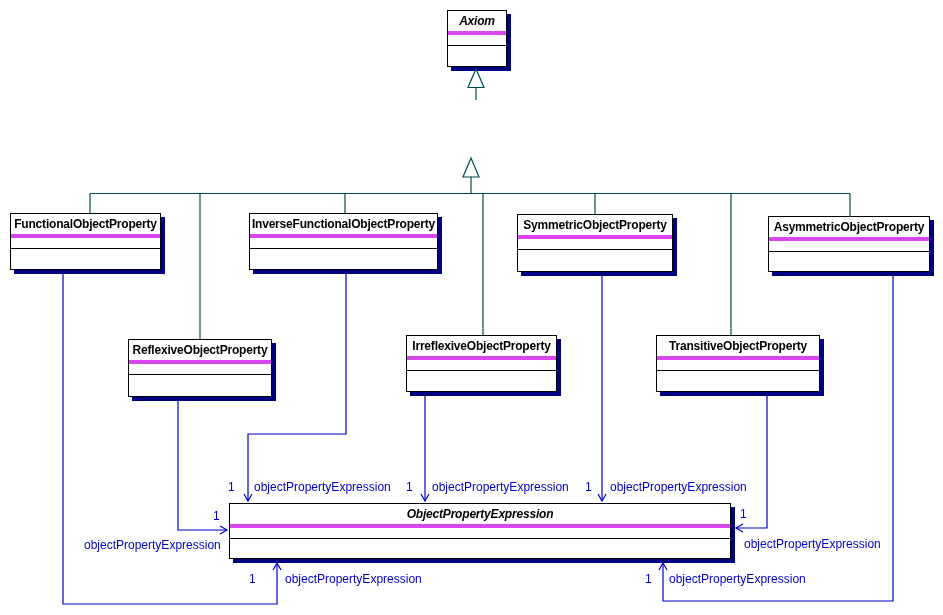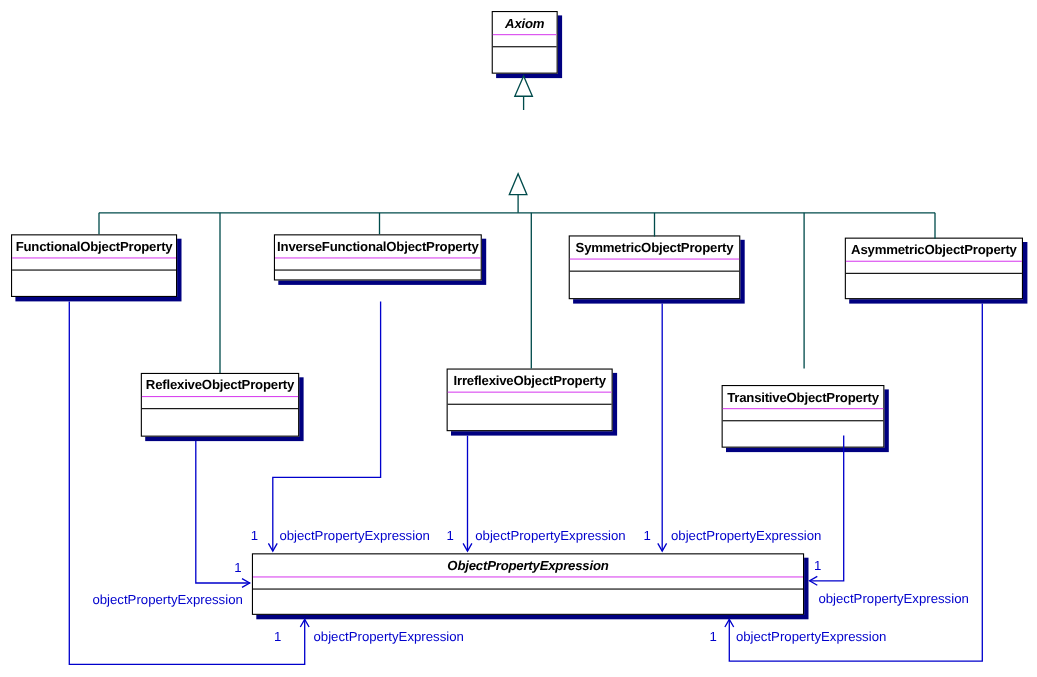--- a/index.html
+++ b/index.html
@@ -6,21 +6,21 @@
   .canvas{
     position:relative;width:943px;height:615px;background:#ffffff;
     font-family:"Liberation Sans",sans-serif;overflow:hidden;
   }
   .cls{
     position:absolute;background:#ffffff;border:1px solid #000000;
     box-shadow:4px 4px 0 0 #000080;box-sizing:border-box;
     display:flex;flex-direction:column;
   }
   .cls .t{
-    height:20px;border-bottom:1px solid #d946ef;
+    height:20px;border-bottom:4px solid #d946ef;
     font-weight:bold;font-size:12px;letter-spacing:-0.2px;color:#000000;
     display:flex;align-items:center;justify-content:center;
     white-space:nowrap;overflow:hidden;
   }
   .it{font-style:italic;}
   .cls .attrs{height:10px;border-bottom:1px solid #000000;}
   .cls .ops{flex:1;}
   .edges{position:absolute;left:0;top:0;pointer-events:none;}
   .gen{stroke:#004b4b;fill:none;stroke-width:1.2;}
   .gen-tri{stroke:#004b4b;fill:#ffffff;stroke-width:1.2;}
@@ -41,21 +41,21 @@
     <div class="ops"></div>
   </div>
 
 
   <div class="cls" style="left:10px;top:213px;width:151px;height:57px">
     <div class="t">FunctionalObjectProperty</div>
     <div class="attrs"></div>
     <div class="ops"></div>
   </div>
 
-  <div class="cls" style="left:249px;top:213px;width:189px;height:42px">
+  <div class="cls" style="left:249px;top:213px;width:189px;height:57px">
     <div class="t">InverseFunctionalObjectProperty</div>
     <div class="attrs"></div>
     <div class="ops"></div>
   </div>
 
   <div class="cls" style="left:768px;top:216px;width:162px;height:56px">
     <div class="t">AsymmetricObjectProperty</div>
     <div class="attrs"></div>
     <div class="ops"></div>
   </div>
@@ -71,21 +71,21 @@
     <div class="attrs"></div>
     <div class="ops"></div>
   </div>
 
   <div class="cls" style="left:128px;top:339px;width:144px;height:58px">
     <div class="t">ReflexiveObjectProperty</div>
     <div class="attrs"></div>
     <div class="ops"></div>
   </div>
 
-  <div class="cls" style="left:656px;top:350px;width:148px;height:57px">
+  <div class="cls" style="left:656px;top:335px;width:164px;height:57px">
     <div class="t">TransitiveObjectProperty</div>
     <div class="attrs"></div>
     <div class="ops"></div>
   </div>
 
   <div class="cls" style="left:229px;top:503px;width:502px;height:56px">
     <div class="t it">ObjectPropertyExpression</div>
     <div class="attrs"></div>
     <div class="ops"></div>
   </div>

